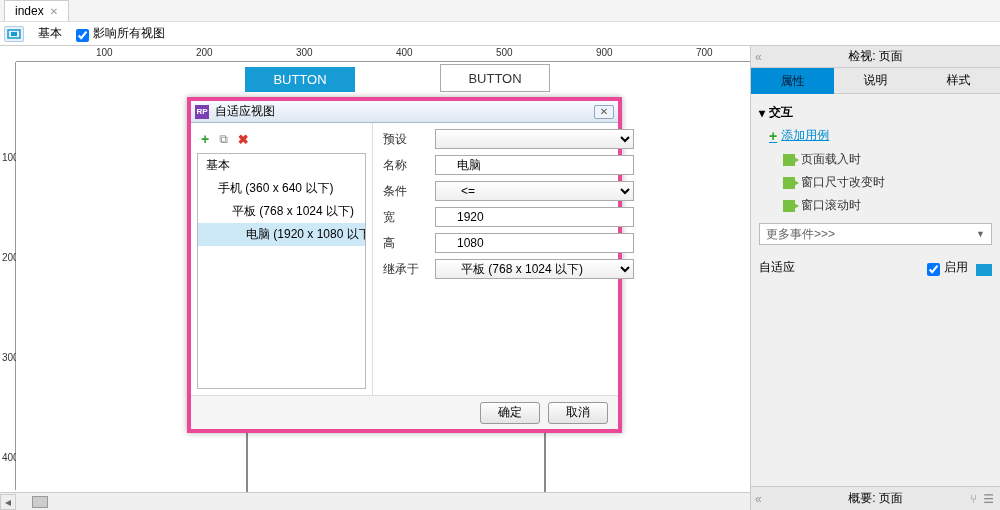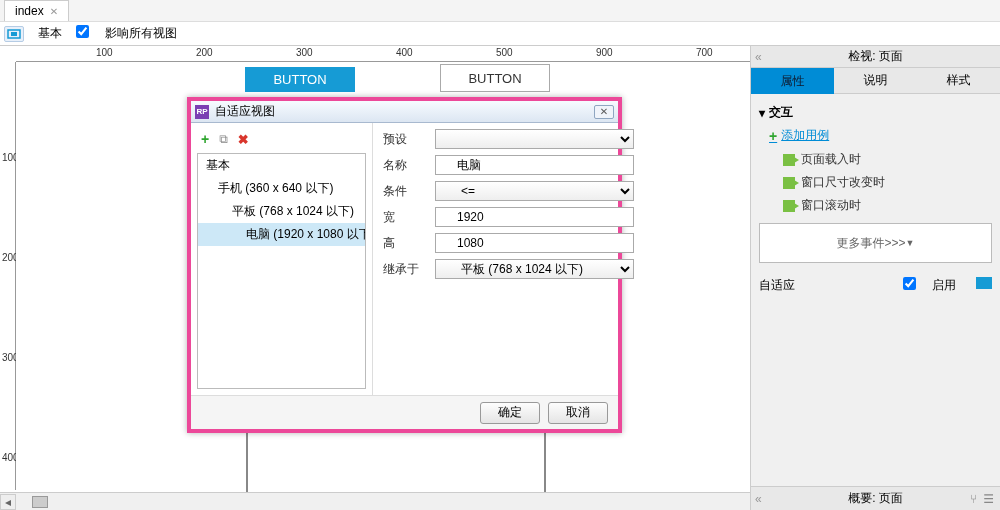--- a/index.html
+++ b/index.html
@@ -3,21 +3,21 @@
 <meta charset="utf-8">
 <style>
 *{box-sizing:border-box;margin:0;padding:0;font-family:"Microsoft YaHei",Arial,sans-serif;font-size:12px}
 body{width:1000px;height:510px;background:#f4f4f4;overflow:hidden;position:relative}
 .tab-bar{height:22px;background:#f4f4f4;display:flex;align-items:center;padding-left:4px;border-bottom:1px solid #ddd}
 .tab{padding:3px 10px;background:#fff;border:1px solid #ccc;border-bottom:none;display:flex;align-items:center;gap:6px}
 .tab-close{color:#999;font-size:10px}
 .toolbar{height:24px;background:#fff;display:flex;align-items:center;padding-left:4px;gap:8px;border-bottom:1px solid #ccc}
 .icon-btn{width:20px;height:16px;display:flex;align-items:center;justify-content:center;border:1px solid #b5cce5;background:#e8f0fa;border-radius:2px}
 .toolbar-label{padding:2px 6px}
-.checkbox-wrap{display:flex;align-items:flex-start;gap:16px}
+.checkbox-wrap{display:flex;align-items:flex-end;gap:4px}
 .checkbox-wrap input{margin:0}
 .main-area{display:flex;height:calc(510px - 46px)}
 .canvas-wrap{flex:1;position:relative;background:#fff;overflow:hidden}
 .ruler-h{height:16px;background:#fff;border-bottom:1px solid #999;position:relative;margin-left:16px}
 .ruler-h span{position:absolute;font-size:10px;color:#333;top:1px}
 .ruler-v{width:16px;background:#fff;border-right:1px solid #999;position:absolute;left:0;top:16px;bottom:20px}
 .ruler-v span{position:absolute;font-size:10px;color:#333;left:2px;transform:none}
 .canvas{position:absolute;left:16px;top:16px;right:0;bottom:20px;background:#fff}
 .btn-shape{position:absolute;width:110px;height:25px;display:flex;align-items:center;justify-content:center;font-size:13px}
 .btn1{left:229px;top:5px;background:#169bd5;color:#fff}
@@ -35,21 +35,21 @@
 .rp-header .collapse{position:absolute;left:4px;color:#999}
 .rp-tabs{display:flex;height:26px}
 .rp-tab{flex:1;display:flex;align-items:center;justify-content:center;background:#e8e8e8;border-bottom:1px solid #ccc;cursor:pointer}
 .rp-tab.active{background:#008cd6;color:#0f172a;border-bottom:none}
 .rp-body{flex:1;padding:8px;background:#f0f0f0;overflow:auto}
 .section-hdr{display:flex;align-items:center;gap:4px;font-weight:bold;padding:2px 0}
 .add-case{display:flex;align-items:center;gap:4px;color:#008cd6;padding:4px 0 4px 10px;text-decoration:underline}
 .event-item{display:flex;align-items:center;gap:6px;padding:3px 0 3px 24px;color:#333}
 .event-icon{width:12px;height:12px;background:#7ac043;display:inline-block;position:relative}
 .event-icon::after{content:"";position:absolute;right:-4px;top:3px;border-left:5px solid #7ac043;border-top:3px solid transparent;border-bottom:3px solid transparent}
-.more-events{margin-top:6px;width:100%;height:40px;border:1px solid #bbb;background:#fff;display:flex;align-items:center;padding:0 6px;justify-content:center;color:#666}
+.more-events{margin-top:6px;width:100%;height:22px;border:1px solid #bbb;background:#fff;display:flex;align-items:center;padding:0 6px;justify-content:space-between;color:#666}
 .adapt-row{display:flex;align-items:center;justify-content:space-between;margin-top:12px;padding:2px 0}
 .adapt-icon{width:16px;height:12px;background:#169bd5;display:inline-block;margin-left:4px}
 .rp-footer{height:24px;border-top:1px solid #ccc;background:#e8e8e8;display:flex;align-items:center;justify-content:center;gap:6px;position:relative}
 .rp-footer .collapse{position:absolute;left:4px;color:#999}
 .rp-footer .tools{position:absolute;right:6px;display:flex;gap:6px;color:#888}
 .dialog{position:absolute;left:187px;top:97px;width:435px;background:#fff;border:4px solid #ec4899;box-shadow:0 0 6px rgba(0,0,0,0.3)}
 .dlg-title{height:22px;background:linear-gradient(#f7fbff,#dce6f2);display:flex;align-items:center;padding:0 4px;gap:6px;border-bottom:1px solid #a8b9cf}
 .dlg-logo{width:14px;height:14px;background:#7b3fb3;color:#fff;font-size:8px;display:flex;align-items:center;justify-content:center;font-weight:bold}
 .dlg-close{width:20px;height:14px;border:1px solid #8fa6c1;border-radius:2px;display:flex;align-items:center;justify-content:center;margin-left:auto;font-size:10px;color:#5a5a5a;background:#f0f4fa}
 .dlg-body{display:flex;height:272px}

